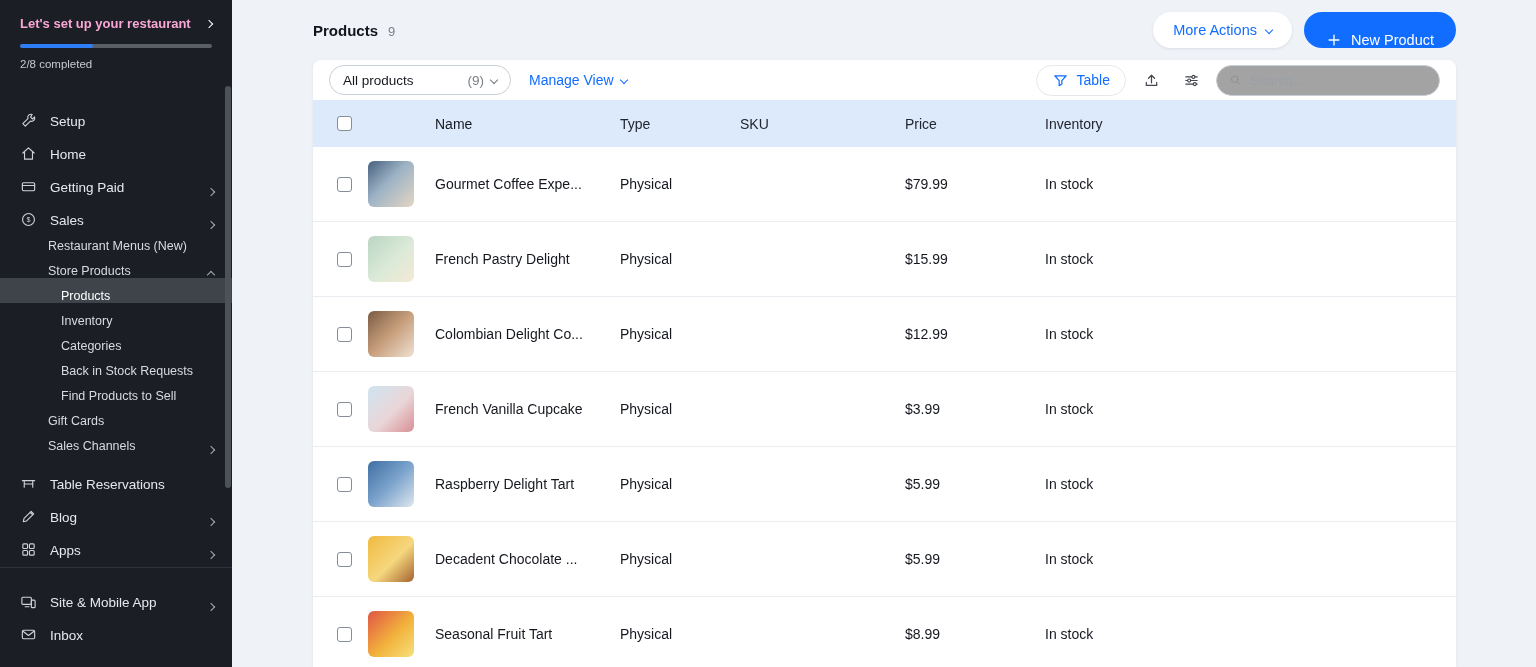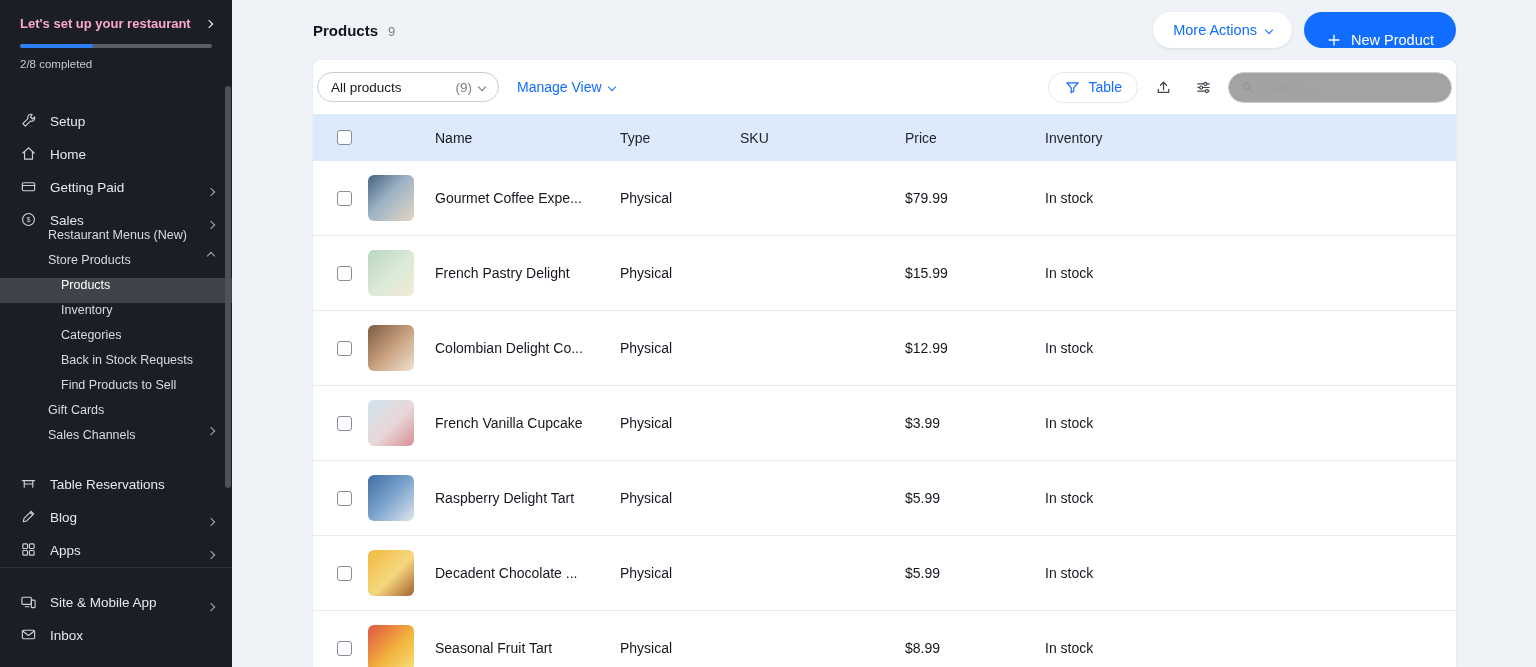--- a/index.html
+++ b/index.html
@@ -10,21 +10,21 @@
   .sidebar{width:232px;height:667px;background:#1b1e24;color:#e6e8ec;flex:0 0 232px;position:relative;overflow:hidden}
   .setup-card{padding:16px 20px 14px;cursor:pointer}
   .setup-title-row{display:flex;justify-content:space-between;align-items:center;color:#f9a8d4;font-weight:bold;font-size:13px}
   .setup-title-row .chev{color:#fff;width:6px;height:6px}
   .progress-track{height:4px;background:#5a5e66;border-radius:2px;margin:13px 0 10px;overflow:hidden}
   .progress-fill{height:100%;background:#2d7ef7;border-radius:2px}
   .completed{font-size:11.5px;color:#c6cad1}
   .nav{margin-top:12px}
   .nav-item{display:flex;align-items:flex-end;gap:13px;height:33px;padding:0 18px 0 20px;cursor:pointer;font-size:13.5px;color:#e6e8ec}
   .nav-item .chev,.sub-item .chev{margin-left:auto;color:#a9aeb6;width:6px;height:6px}
-  .sub-item{display:flex;align-items:flex-start;height:25px;padding:0 18px 0 48px;font-size:12.5px;color:#d8dbe0;cursor:pointer}
+  .sub-item{display:flex;align-items:flex-end;height:25px;padding:0 18px 0 48px;font-size:12.5px;color:#d8dbe0;cursor:pointer}
   .sub-sub{padding-left:61px}
   .selected{background:#3f444b;color:#fff}
   .nav-divider{height:1px;background:#2e323a;margin:9px 0}
   .sb-scroll{position:absolute;right:1px;top:86px;width:6px;height:402px;background:#4d5158;border-radius:3px}
   .ic{width:17px;height:17px;stroke:#cfd3d9;stroke-width:1.2;fill:none;stroke-linecap:round;stroke-linejoin:round;flex:0 0 17px}
 
   
   .chev{display:inline-block;width:7px;height:7px;border-right:1.6px solid;border-bottom:1.6px solid}
   .chev.right{transform:rotate(-45deg)}
   .chev.down{transform:rotate(45deg)}
@@ -37,21 +37,21 @@
   .title-wrap h1{font-size:15px;font-weight:bold;color:#12151c}
   .title-wrap .count{font-size:13px;color:#7b8088}
   .header-actions{display:flex;gap:12px;align-items:center}
   .btn-more{display:flex;align-items:center;gap:9px;background:#fff;color:#116dff;height:36px;padding:8px 20px;border:none;border-radius:20px;font-size:14.5px;font-family:inherit;cursor:pointer;box-shadow:0 1px 3px rgba(16,27,45,.10)}
   .btn-more .chev{width:6px;height:6px}
   .btn-new{display:flex;align-items:flex-end;gap:9px;background:#116dff;color:#fff;height:36px;padding:0 22px;border:none;border-radius:20px;font-size:14.5px;font-family:inherit;cursor:pointer}
   .icw{width:16px;height:16px;stroke-width:1.5;fill:none;stroke-linecap:round;stroke-linejoin:round}
 
   
   .card{background:#fff;border-radius:8px 8px 0 0;box-shadow:0 1px 4px rgba(16,27,45,.06);flex:1;overflow:hidden}
-  .toolbar{height:54px;display:flex;align-items:center;padding:0 4px;gap:18px}
+  .toolbar{height:40px;display:flex;align-items:center;padding:0 16px;gap:18px}
   .view-select{display:flex;align-items:center;gap:7px;width:182px;height:30px;border:1px solid #c9cfd6;border-radius:15px;padding:0 13px;font-size:13.5px;cursor:pointer;background:#fff}
   .view-select .vcount{margin-left:auto;color:#7b8088}
   .view-select .chev{color:#6f7680;width:6px;height:6px}
   .manage-view{display:flex;align-items:center;gap:7px;background:none;border:none;color:#116dff;font-size:14px;font-family:inherit;cursor:pointer}
   .manage-view .chev{width:6px;height:6px}
   .toolbar-right{margin-left:auto;display:flex;align-items:center;gap:10px}
   .filter-btn{display:flex;align-items:center;gap:8px;background:#fff;border:1px solid #e4e8ed;border-radius:16px;height:31px;padding:0 15px;color:#116dff;font-size:14px;font-family:inherit;cursor:pointer}
   .icon-btn{background:none;border:none;width:30px;height:30px;display:flex;align-items:center;justify-content:center;cursor:pointer}
   .tic{width:17px;height:17px;stroke:#42464e;stroke-width:1.3;fill:none;stroke-linecap:round;stroke-linejoin:round}
   .tic.blue{stroke:#116dff}

